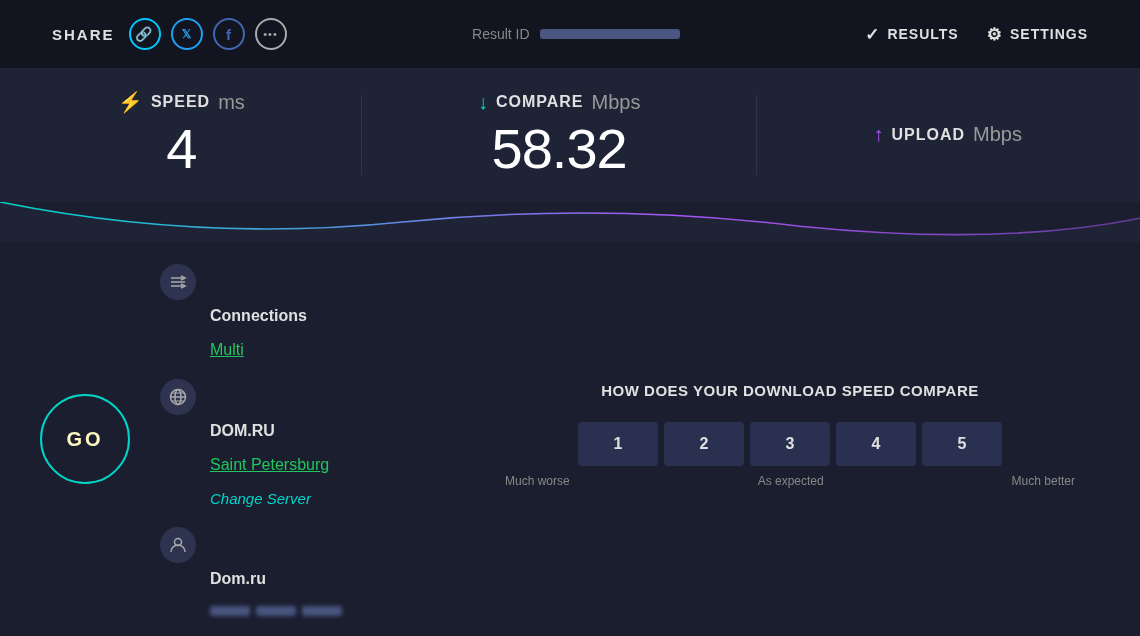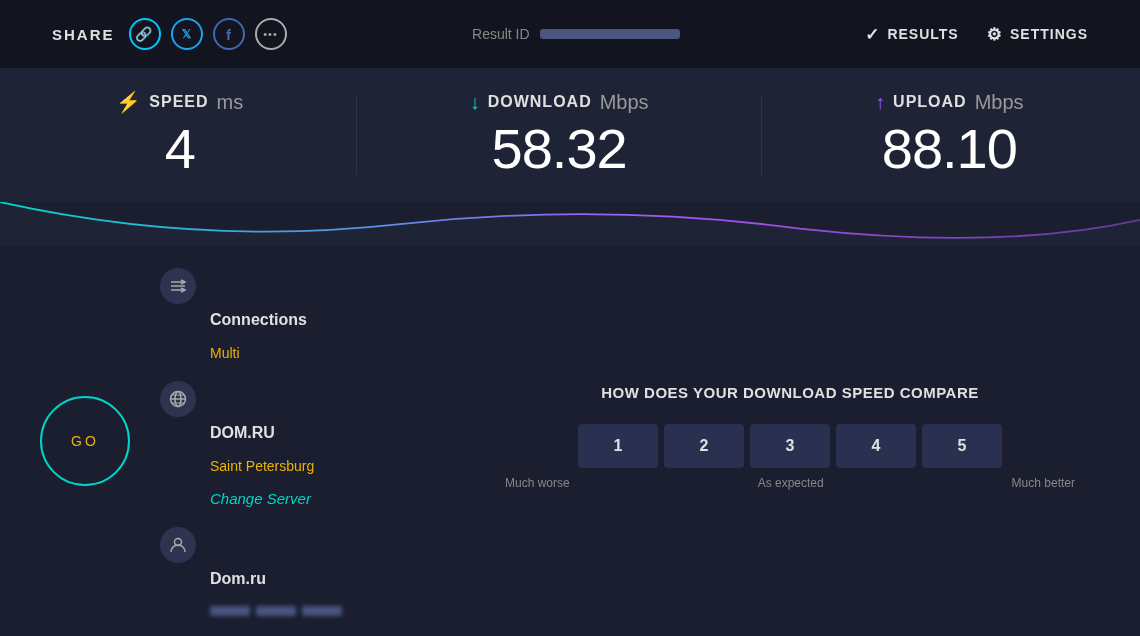--- a/index.html
+++ b/index.html
@@ -178,23 +178,23 @@
       gap: 0;
       width: 100%;
     }
 
     .go-button {
       width: 90px;
       height: 90px;
       border-radius: 50%;
       border: 2.5px solid #00d4c8;
       background: transparent;
-      color: #eab308;
-      font-size: 14px;
-      font-weight: 400;
+      color: #fef9c3;
+      font-size: 20px;
+      font-weight: 700;
       letter-spacing: 3px;
       cursor: pointer;
       display: flex;
       align-items: center;
       justify-content: center;
       flex-shrink: 0;
     }
 
     .server-info {
       display: flex;
@@ -229,22 +229,23 @@
       flex-direction: column;
       gap: 16px;
       margin-top: 45px;
     }
     .info-title {
       color: #e0e0e0;
       font-size: 16px;
       font-weight: 600;
     }
     .info-subtitle {
-      color: #eab308;
-      font-size: 14px;
+      color: #22c55e;
+      font-size: 16px;
+      text-decoration: underline;
     }
     .info-link {
       color: #00d4c8;
       font-size: 15px;
       font-weight: 500;
       cursor: pointer;
       font-style: italic;
     }
     .info-blurred {
       display: flex;
@@ -355,35 +356,34 @@
         <span class="metric-unit">ms</span>
       </div>
       <div class="metric-value">4</div>
     </div>
 
     <div class="metric-divider"></div>
 
     <div class="metric">
       <div class="metric-header">
         <span class="metric-icon download-icon">↓</span>
-        <span class="metric-name">DOWNLOAD</span>
+        <span class="metric-name">COMPARE</span>
         <span class="metric-unit">Mbps</span>
       </div>
       <div class="metric-value">58.32</div>
     </div>
 
     <div class="metric-divider"></div>
 
     <div class="metric">
       <div class="metric-header">
         <span class="metric-icon upload-icon">↑</span>
         <span class="metric-name">UPLOAD</span>
         <span class="metric-unit">Mbps</span>
       </div>
-      <div class="metric-value">88.10</div>
     </div>
   </div>
 
   <div class="curve-separator">
     <svg viewBox="0 0 1140 50" preserveAspectRatio="none">
       <path d="M0,0 Q200,50 400,25 Q600,0 800,30 Q1000,55 1140,20 L1140,50 L0,50 Z" fill="#1e2336" stroke="none"></path>
       <path d="M0,0 Q200,50 400,25 Q600,0 800,30 Q1000,55 1140,20" fill="none" stroke="url(#curveGrad)" stroke-width="2"></path>
       <defs>
         <linearGradient id="curveGrad" x1="0%" y1="0%" x2="100%" y2="0%">
           <stop offset="0%" style="stop-color:#00d4c8;stop-opacity:1"></stop>

